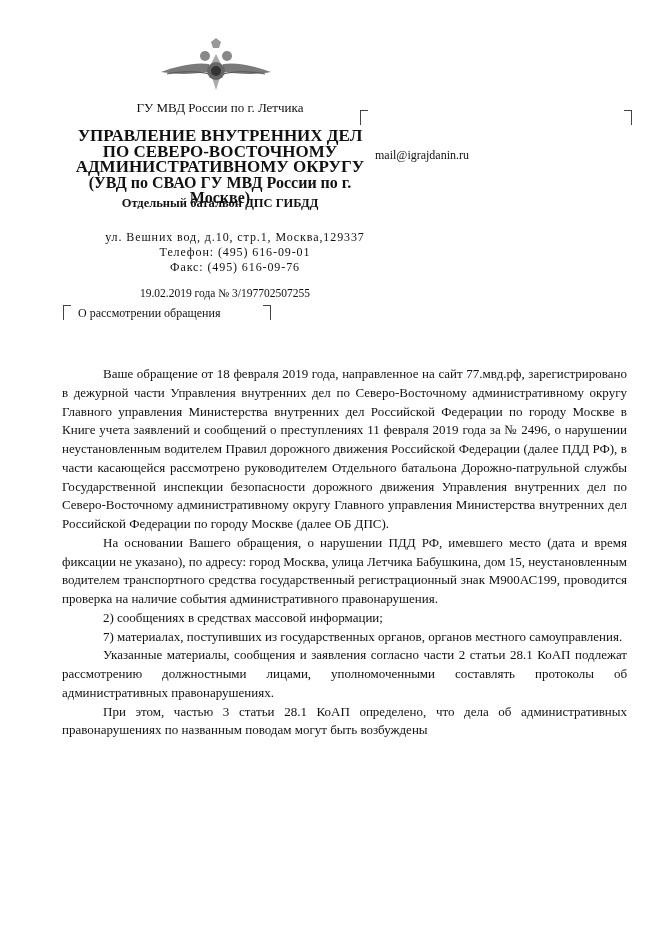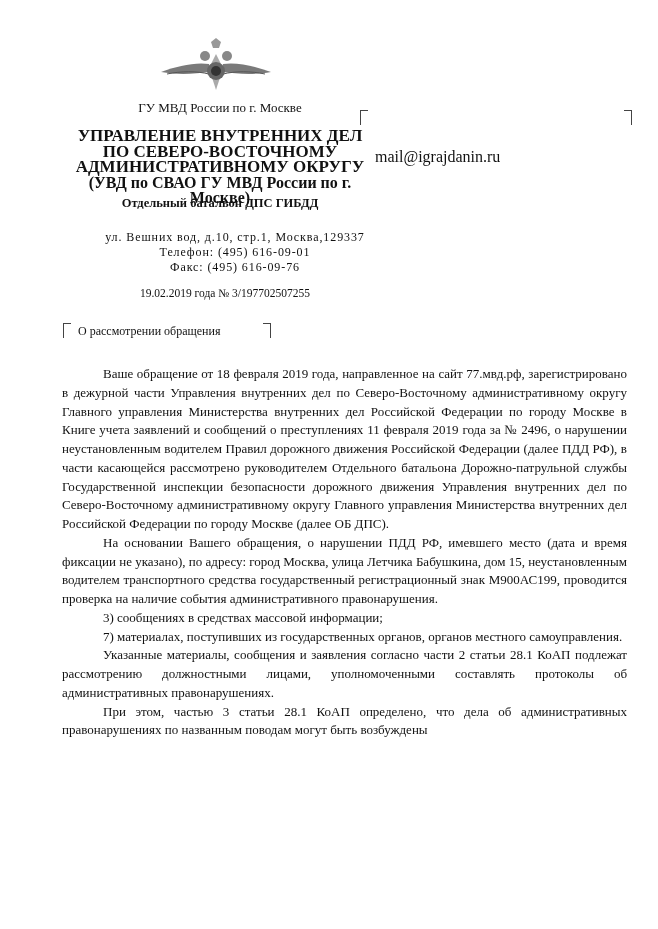--- a/index.html
+++ b/index.html
@@ -7,26 +7,26 @@
   .abs { position: absolute; }
   .center { text-align: center; }
   #emblem { left: 157px; top: 38px; width: 118px; height: 60px; }
   #dept-short { left: 100px; top: 100px; width: 240px; font-size: 13px; }
   #org-block { left: 60px; top: 128px; width: 320px; font-weight: bold; line-height: 15.5px; }
   #org-block .big { font-size: 17px; }
   #org-block .small { font-size: 16px; }
   #battalion { left: 60px; top: 196px; width: 320px; font-weight: bold; font-size: 12.5px; }
   #contacts { left: 60px; top: 230px; width: 350px; font-size: 12px; letter-spacing: 0.9px; line-height: 15px; }
   #doc-ref { left: 60px; top: 287px; width: 330px; font-size: 11.5px; }
-  #subject-block { left: 63px; top: 323px; width: 208px; height: 20px; font-size: 12px; }
+  #subject-block { left: 63px; top: 305px; width: 208px; height: 20px; font-size: 12px; }
   .corner-tl { position: absolute; left: 0; top: 0; width: 7px; height: 14px; border-left: 1.5px solid #444; border-top: 1.5px solid #444; }
   .corner-tr { position: absolute; right: 0; top: 0; width: 7px; height: 14px; border-right: 1.5px solid #444; border-top: 1.5px solid #444; }
   #subject-text { position: absolute; left: 15px; top: 1px; white-space: nowrap; }
   #recipient-block { left: 360px; top: 110px; width: 272px; height: 20px; }
-  #recipient-email { left: 375px; top: 148px; font-size: 16px; }
+  #recipient-email { left: 375px; top: 148px; font-size: 12px; }
   #body-text { left: 62px; top: 365px; width: 565px; font-size: 13px; line-height: 18.75px; text-align: justify; }
   #body-text p { margin: 0; text-indent: 41px; }
 </style>
 </head>
 <body>
 
 <div id="emblem" class="abs">
   <svg width="118" height="60" viewBox="0 0 118 60">
 
     <path d="M4 34 C20 28, 38 24, 52 26 L52 34 C38 36, 20 37, 4 34 Z" fill="#7a7a7a"></path>
@@ -38,21 +38,21 @@
     <circle cx="70" cy="18" r="5" fill="#888"></circle>
 
     <path d="M54 4 L59 0 L64 4 L62 10 L56 10 Z" fill="#999"></path>
 
     <polygon points="59,16 66,30 59,52 52,30" fill="#aaa"></polygon>
     <circle cx="59" cy="33" r="9" fill="#666"></circle>
     <circle cx="59" cy="33" r="5" fill="#333"></circle>
   </svg>
 </div>
 
-<div id="dept-short" class="abs center">ГУ МВД России по г. Москве</div>
+<div id="dept-short" class="abs center">ГУ МВД России по г. Летчика</div>
 
 <div id="org-block" class="abs center">
   <div class="big">УПРАВЛЕНИЕ ВНУТРЕННИХ ДЕЛ</div>
   <div class="big">ПО СЕВЕРО-ВОСТОЧНОМУ</div>
   <div class="big">АДМИНИСТРАТИВНОМУ ОКРУГУ</div>
   <div class="small">(УВД по СВАО ГУ МВД России по г. Москве)</div>
 </div>
 
 <div id="battalion" class="abs center">Отдельный батальон ДПС ГИБДД</div>
 
@@ -72,17 +72,17 @@
 
 <div id="recipient-block" class="abs">
   <span class="corner-tl"></span>
   <span class="corner-tr"></span>
 </div>
 <div id="recipient-email" class="abs">mail@igrajdanin.ru</div>
 
 <div id="body-text" class="abs">
   <p>Ваше обращение от 18 февраля 2019 года, направленное на сайт 77.мвд.рф, зарегистрировано в дежурной части Управления внутренних дел по Северо-Восточному административному округу Главного управления Министерства внутренних дел Российской Федерации по городу Москве в Книге учета заявлений и сообщений о преступлениях 11 февраля 2019 года за № 2496, о нарушении неустановленным водителем Правил дорожного движения Российской Федерации (далее ПДД РФ), в части касающейся рассмотрено руководителем Отдельного батальона Дорожно-патрульной службы Государственной инспекции безопасности дорожного движения Управления внутренних дел по Северо-Восточному административному округу Главного управления Министерства внутренних дел Российской Федерации по городу Москве (далее ОБ ДПС).</p>
   <p>На основании Вашего обращения, о нарушении ПДД РФ, имевшего место (дата и время фиксации не указано), по адресу: город Москва, улица Летчика Бабушкина, дом 15, неустановленным водителем транспортного средства государственный регистрационный знак М900АС199, проводится проверка на наличие события административного правонарушения.</p>
-  <p>3) сообщениях в средствах массовой информации;</p>
+  <p>2) сообщениях в средствах массовой информации;</p>
   <p>7) материалах, поступивших из государственных органов, органов местного самоуправления.</p>
   <p>Указанные материалы, сообщения и заявления согласно части 2 статьи 28.1 КоАП подлежат рассмотрению должностными лицами, уполномоченными составлять протоколы об административных правонарушениях.</p>
   <p>При этом, частью 3 статьи 28.1 КоАП определено, что дела об административных правонарушениях по названным поводам могут быть возбуждены</p>
 </div>
 
 </body></html>

